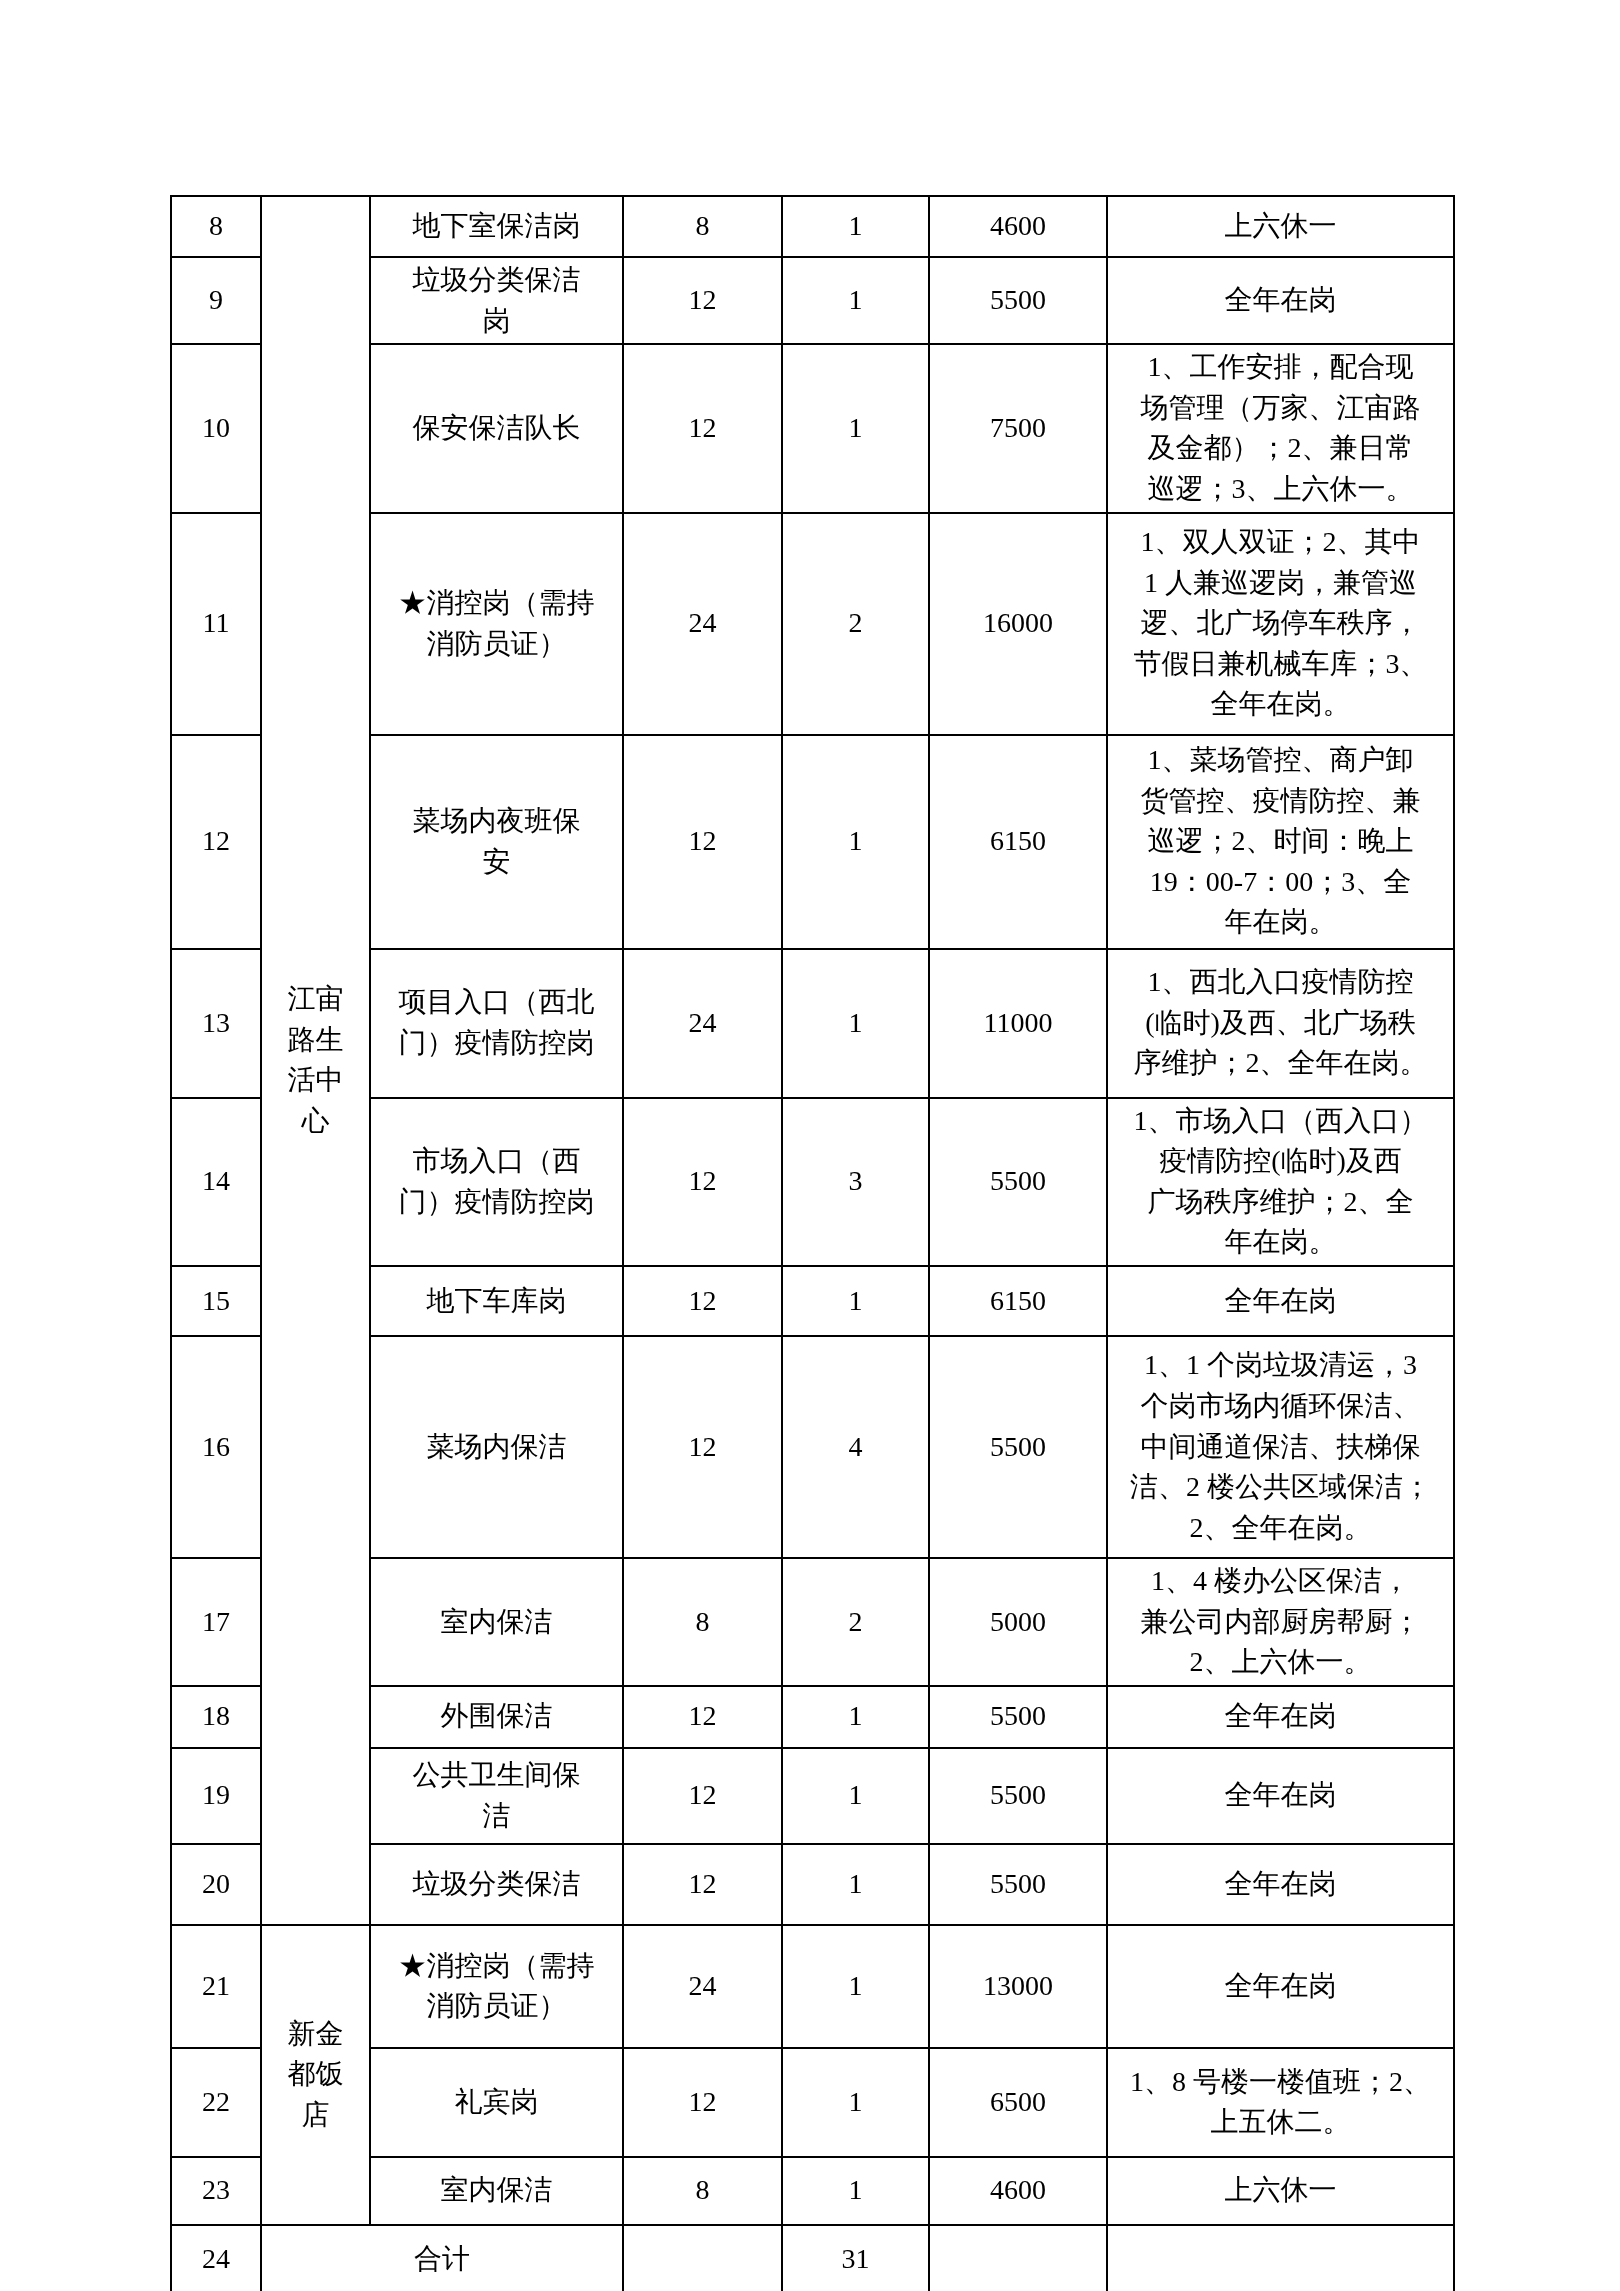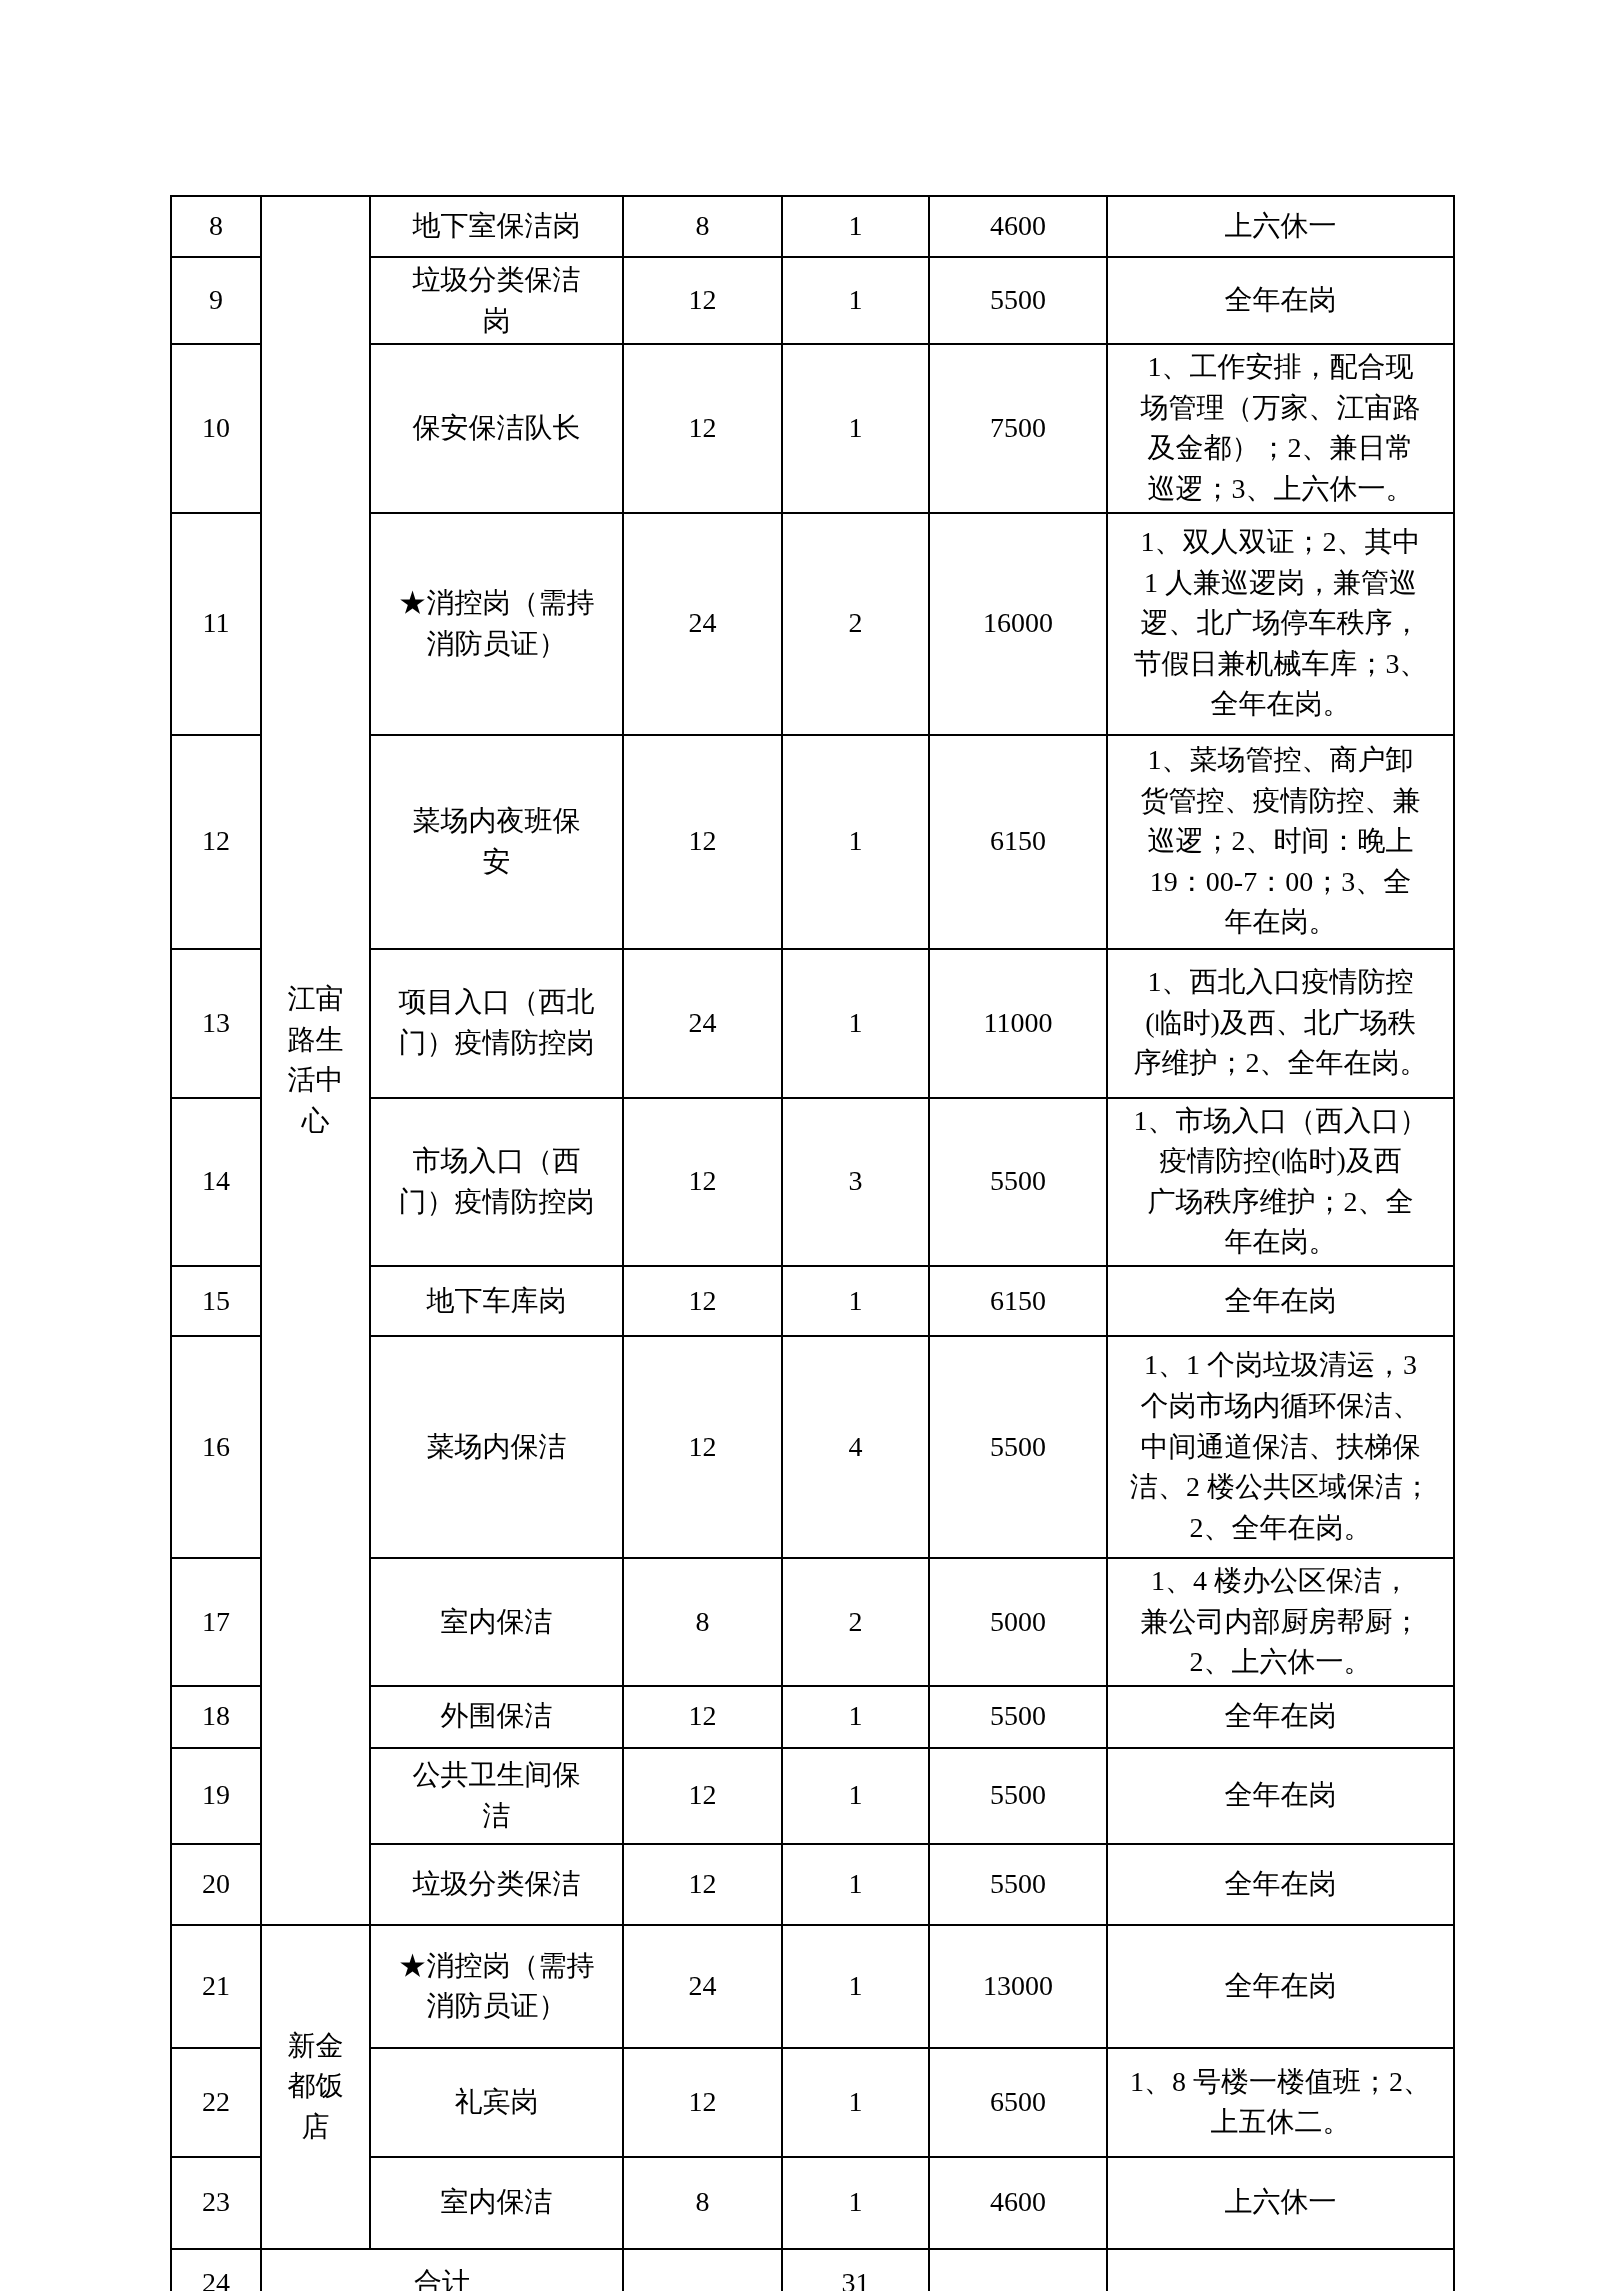--- a/index.html
+++ b/index.html
@@ -198,21 +198,21 @@
       </tr>
       <tr style="height:109px">
         <td class="num">22</td>
         <td class="pos">礼宾岗</td>
         <td class="num">12</td>
         <td class="num">1</td>
         <td class="num">6500</td>
         <td class="notes">1、8 号楼一楼值班；2、
 上五休二。</td>
       </tr>
-      <tr style="height:92px">
+      <tr style="height:68px">
         <td class="num">23</td>
         <td class="pos">室内保洁</td>
         <td class="num">8</td>
         <td class="num">1</td>
         <td class="num">4600</td>
         <td class="notes">上六休一</td>
       </tr>
       <tr style="height:70px">
         <td class="num">24</td>
         <td colspan="2">合计</td>

